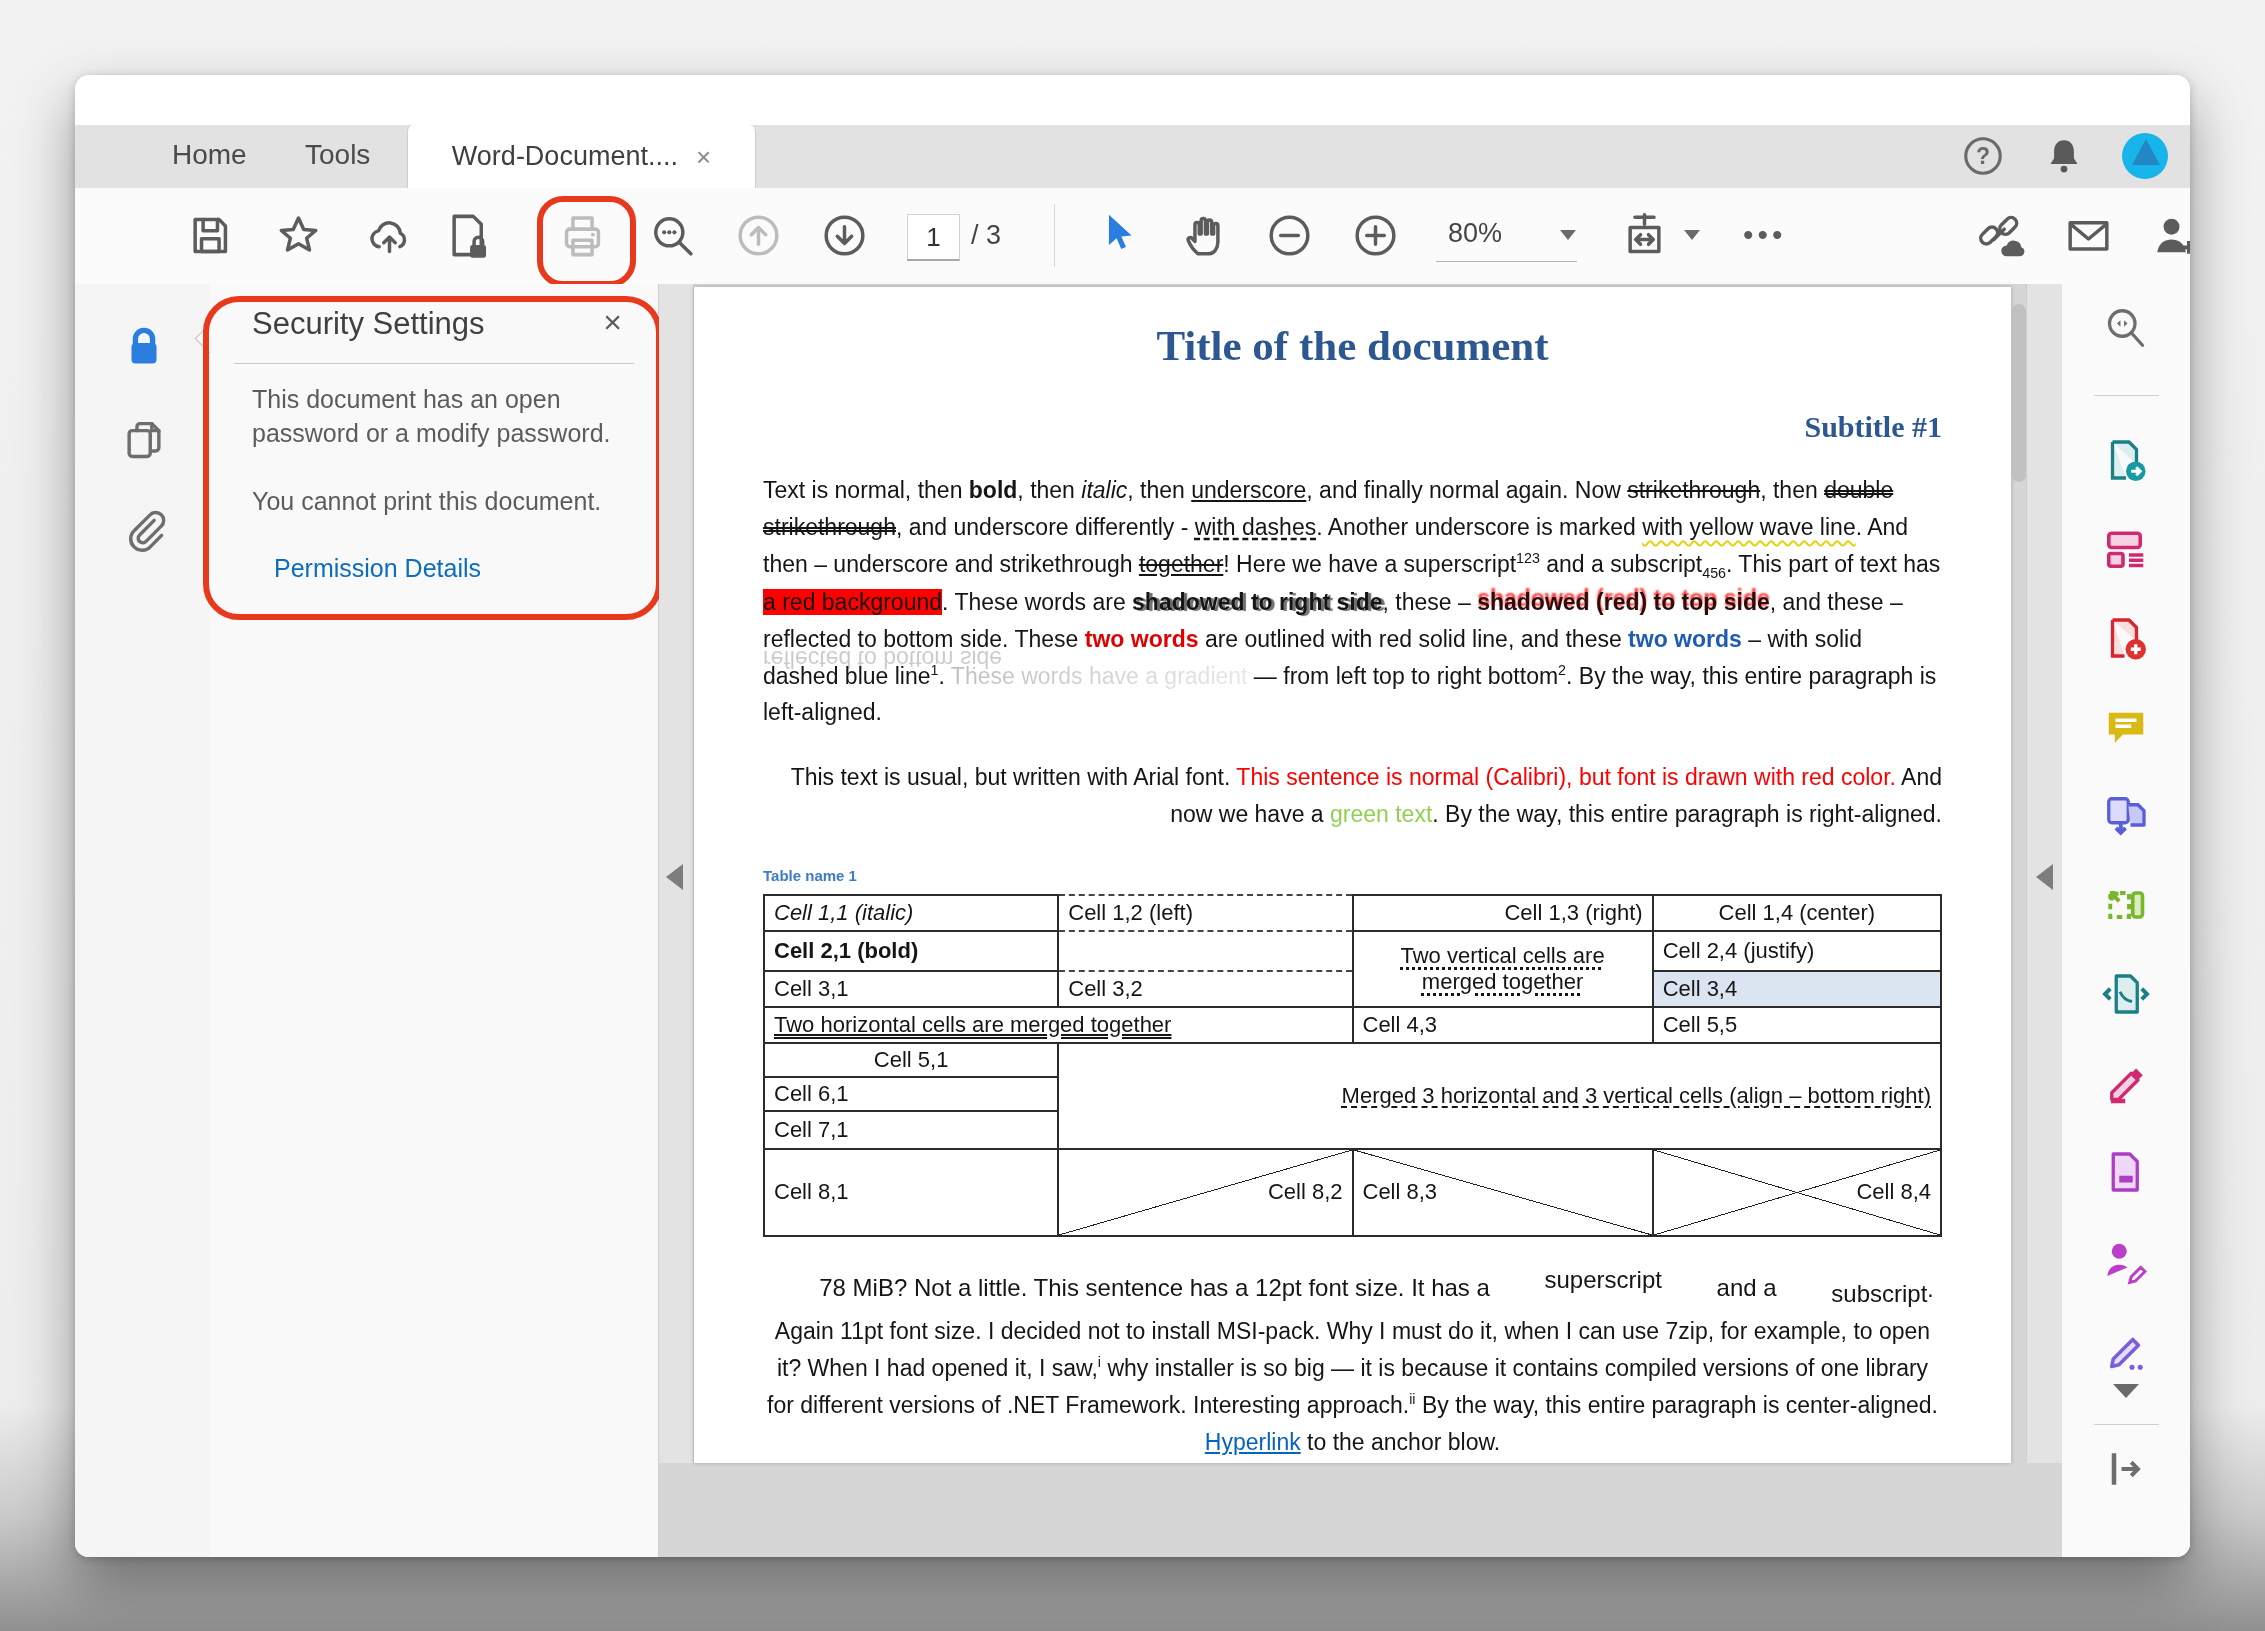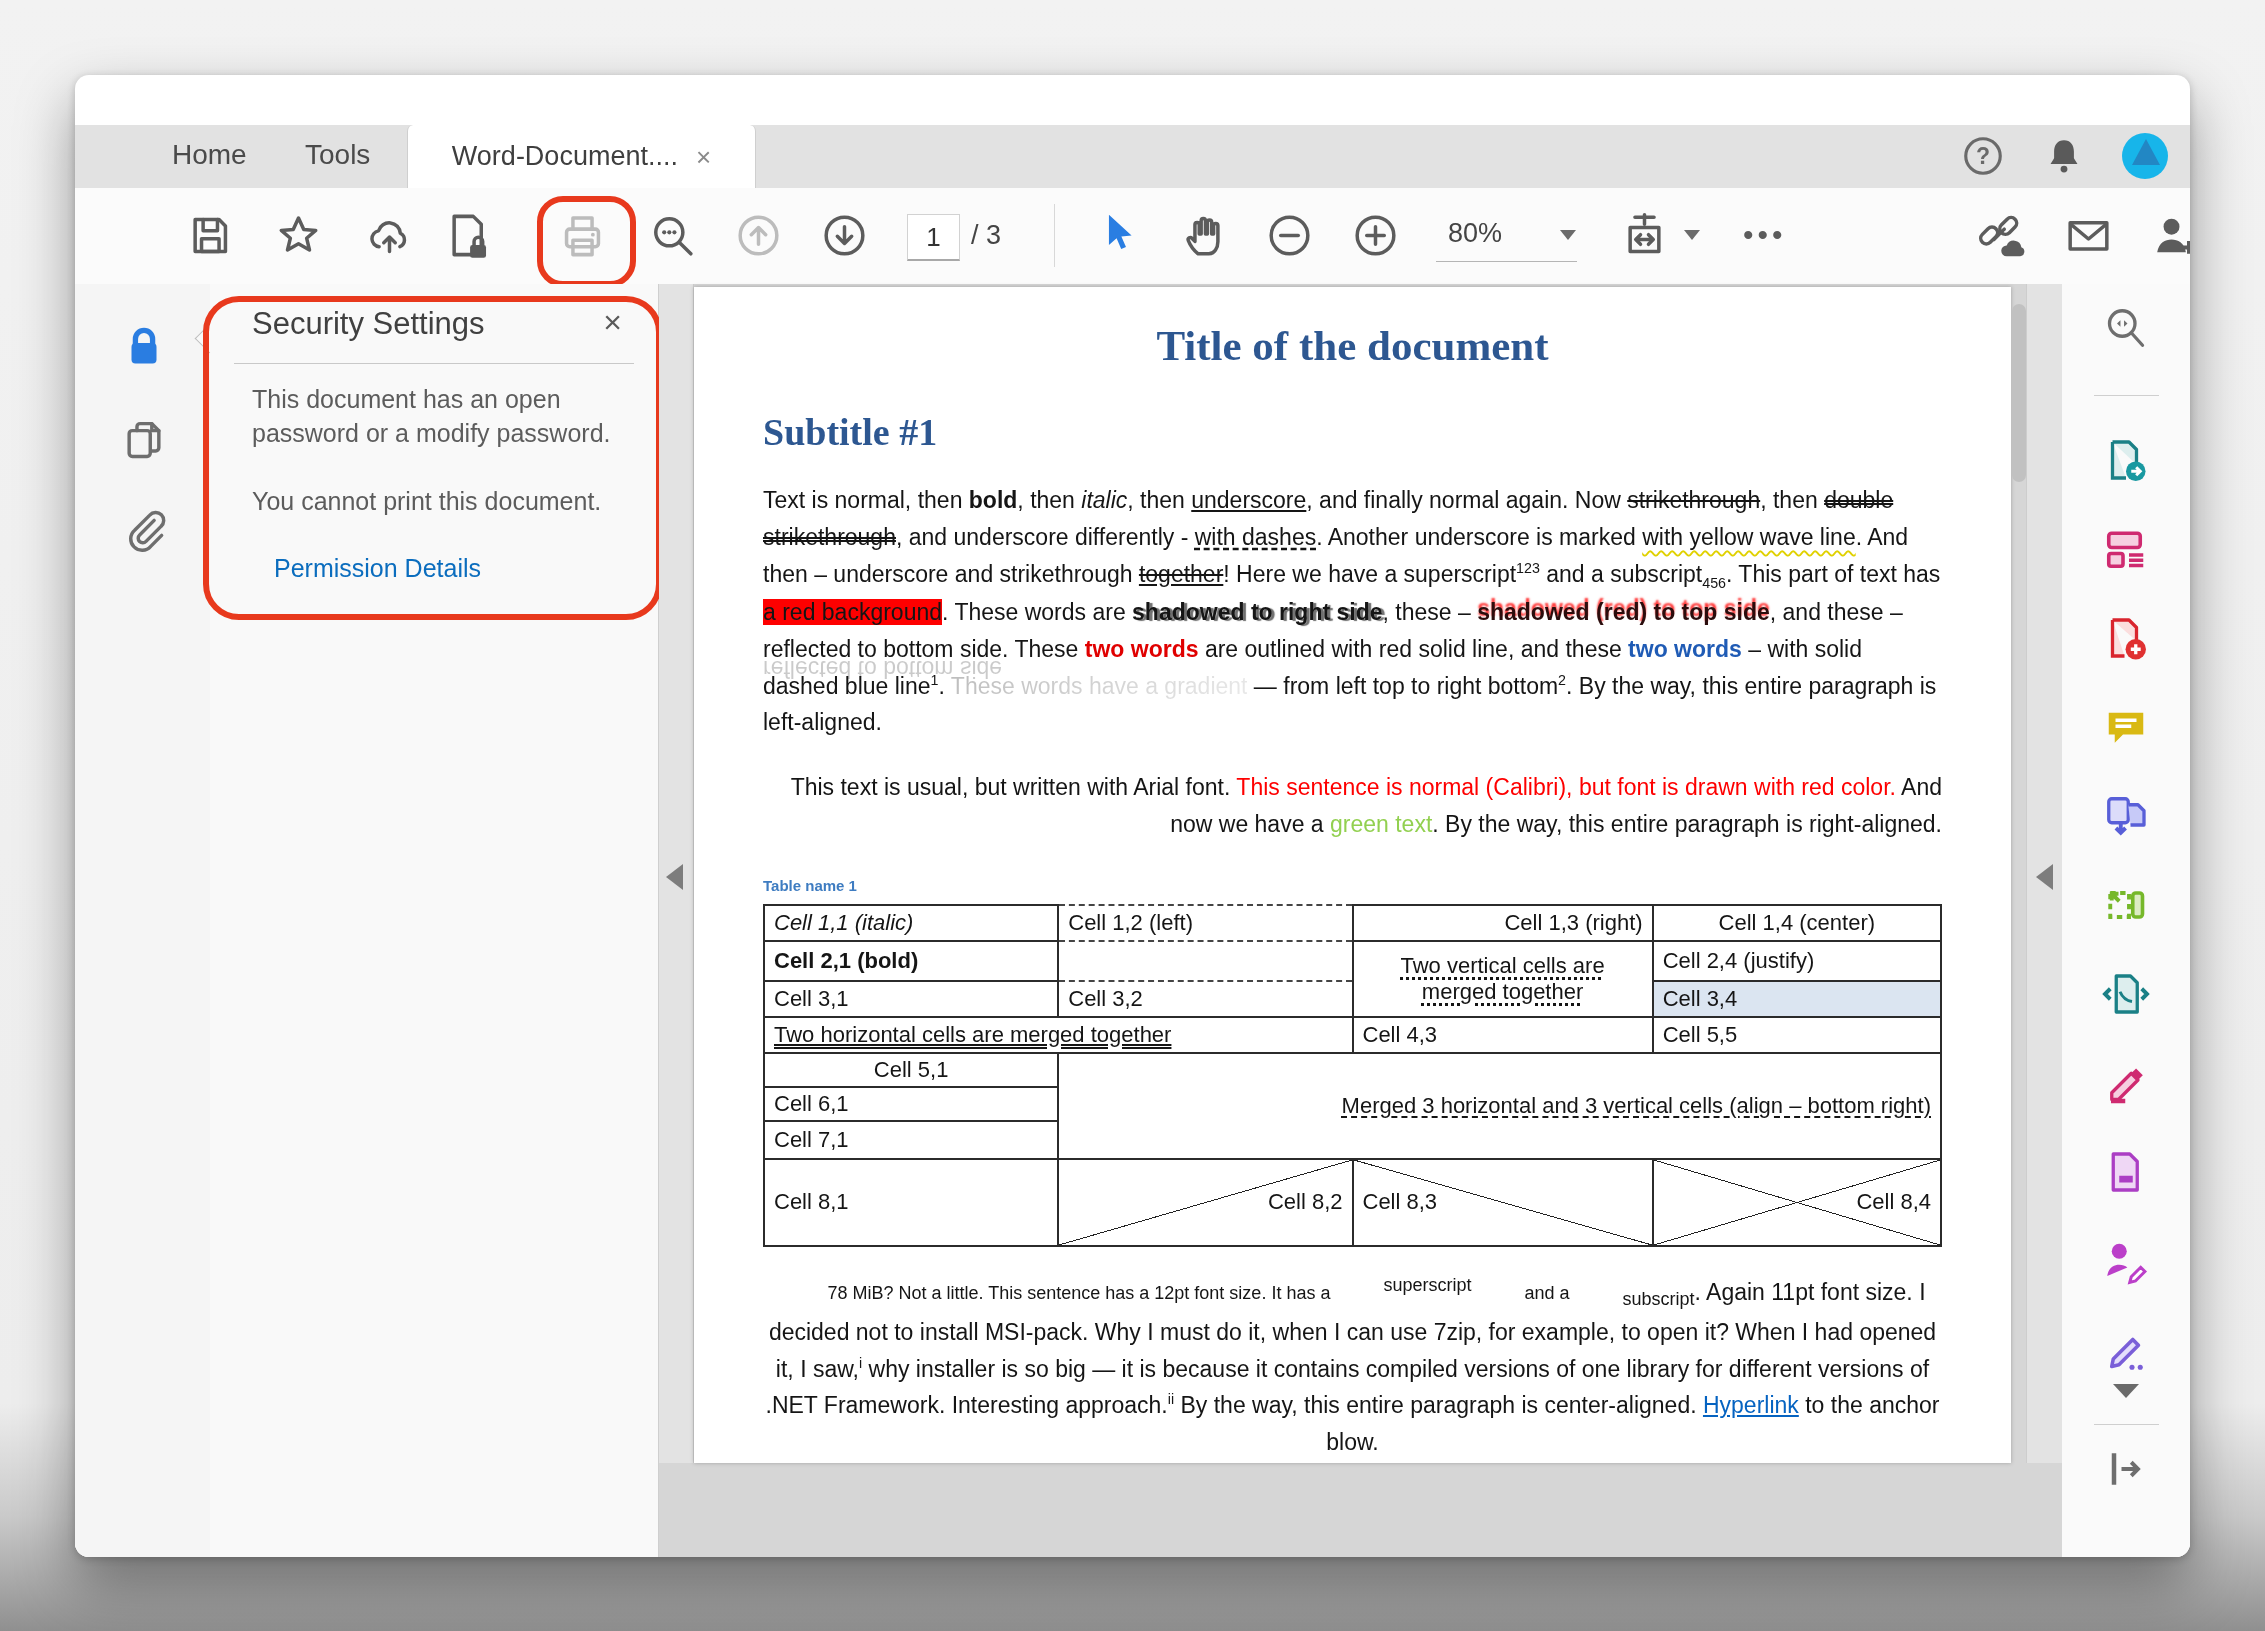--- a/index.html
+++ b/index.html
@@ -90,21 +90,21 @@
   
   .toolsbar{position:absolute;right:0;top:0;bottom:0;width:128px;background:#fafafa;
     display:flex;flex-direction:column;align-items:center;padding-top:20px;box-sizing:border-box;}
   .tool-ic{width:48px;height:48px;margin-bottom:41px;flex:none;}
   .side-div{width:65px;height:1px;background:#cfcfcf;margin:2px 0 40px 0;flex:none;}
   .chev{width:0;height:0;border-left:13px solid transparent;border-right:13px solid transparent;
     border-top:14px solid #6a6a6a;margin-bottom:24px;flex:none;}
   
   .content{padding:26px 69px 0 69px;color:#151515;}
   .doc-title{font-family:"Liberation Serif",serif;font-weight:bold;font-size:43px;color:#2d5791;text-align:center;margin:8px 0 0 0;}
-  .doc-sub{font-family:"Liberation Serif",serif;font-weight:bold;font-size:38px;color:#2d5791;text-align:left;margin:40px 0 0 0;}
+  .doc-sub{font-family:"Liberation Serif",serif;font-weight:bold;font-size:30px;color:#2d5791;text-align:right;margin:40px 0 0 0;}
   .p{font-size:23px;line-height:1.6;margin:28px 0 0 0;}
   .p-right{text-align:right;}
   .p-center{text-align:center;margin-top:24px;}
   .caption{font-size:15px;font-weight:bold;color:#3e7cc1;margin:34px 0 0 0;}
   
   .r-b{font-weight:bold;}
   .r-i{font-style:italic;}
   .r-u{text-decoration:underline;}
   .r-strike{text-decoration:line-through;}
   .r-dstrike{text-decoration:line-through;text-decoration-style:double;}
@@ -119,21 +119,21 @@
   .r-refl{position:relative;display:inline-block;}
   .r-refl::after{content:attr(data-text);position:absolute;left:0;top:0.82em;transform:scaleY(-1);
     opacity:.22;white-space:nowrap;pointer-events:none;}
   .r-redb{color:#e00000;font-weight:bold;}
   .r-blueb{color:#1f5bb5;font-weight:bold;}
   .r-grad{background:linear-gradient(135deg,#bdbdbd 0%,#e9e9e9 100%);
     -webkit-background-clip:text;background-clip:text;color:transparent;}
   .r-red{color:#fe0000;}
   .r-green{color:#92d050;}
   .r-link{color:#0563c1;text-decoration:underline;}
-  .r-sz12{font-size:18px;margin-left:48px;}
+  .r-sz12{font-size:24px;margin-left:48px;}
   
   table.doc{border-collapse:collapse;width:100%;margin-top:10px;table-layout:fixed;}
   table.doc td{border:2px solid #2b2b2b;font-size:22px;padding:1px 9px;vertical-align:middle;overflow:hidden;}
   .c-italic{font-style:italic;}
   .c-bold{font-weight:bold;}
   .c-right{text-align:right;}
   .c-center{text-align:center;}
   .c-dashed{border:2px dashed #444 !important;}
   .c-hl{background:#dbe5f1;}
   .c-udot .ct{text-decoration:underline dotted 2.5px;text-underline-offset:4px;}

